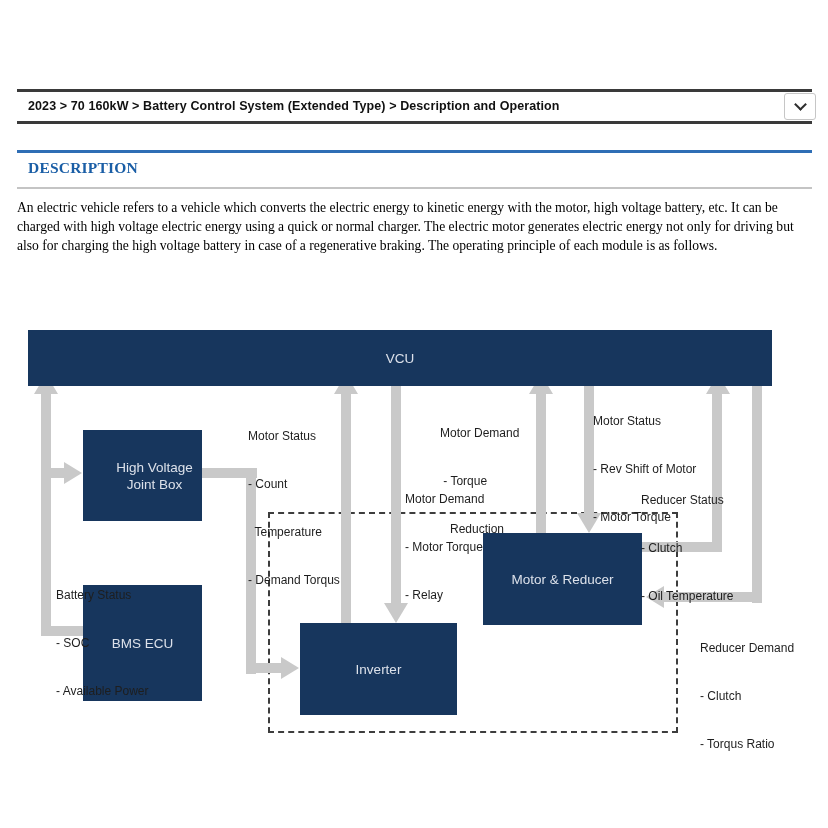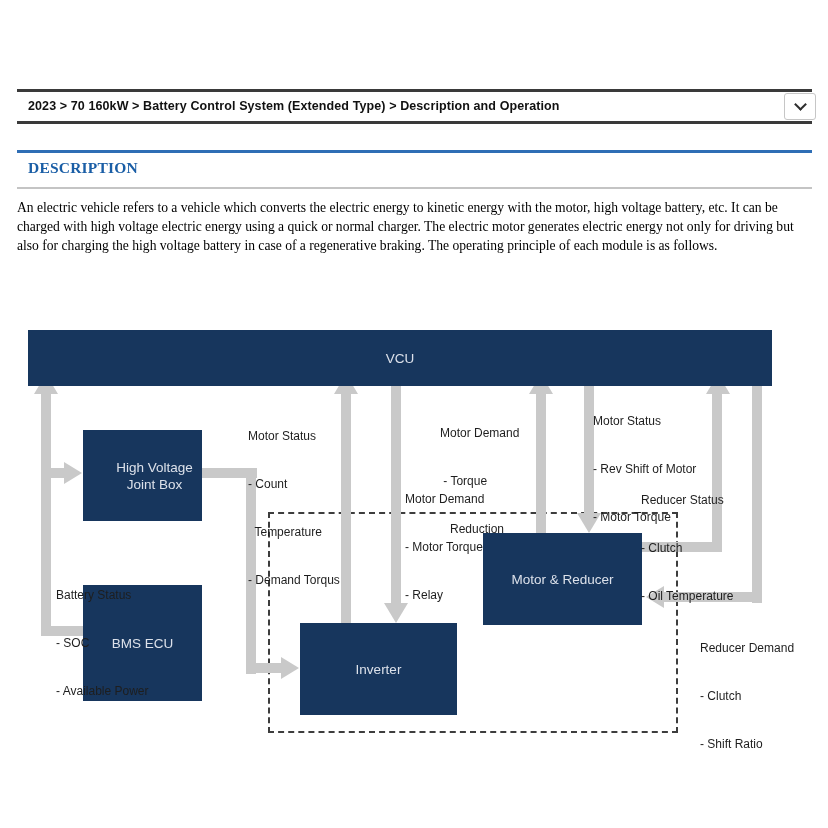--- a/index.html
+++ b/index.html
@@ -151,14 +151,14 @@
   <div>- Oil Temperature</div>
 </div>
 <div class="dlabel" style="left:56px;top:555px;">
   <div>Battery Status</div>
   <div>- SOC</div>
   <div>- Available Power</div>
 </div>
 <div class="dlabel" style="left:700px;top:608px;">
   <div>Reducer Demand</div>
   <div>- Clutch</div>
-  <div>- Shift Ratio</div>
+  <div>- Torqus Ratio</div>
 </div>
 
 </body></html>

